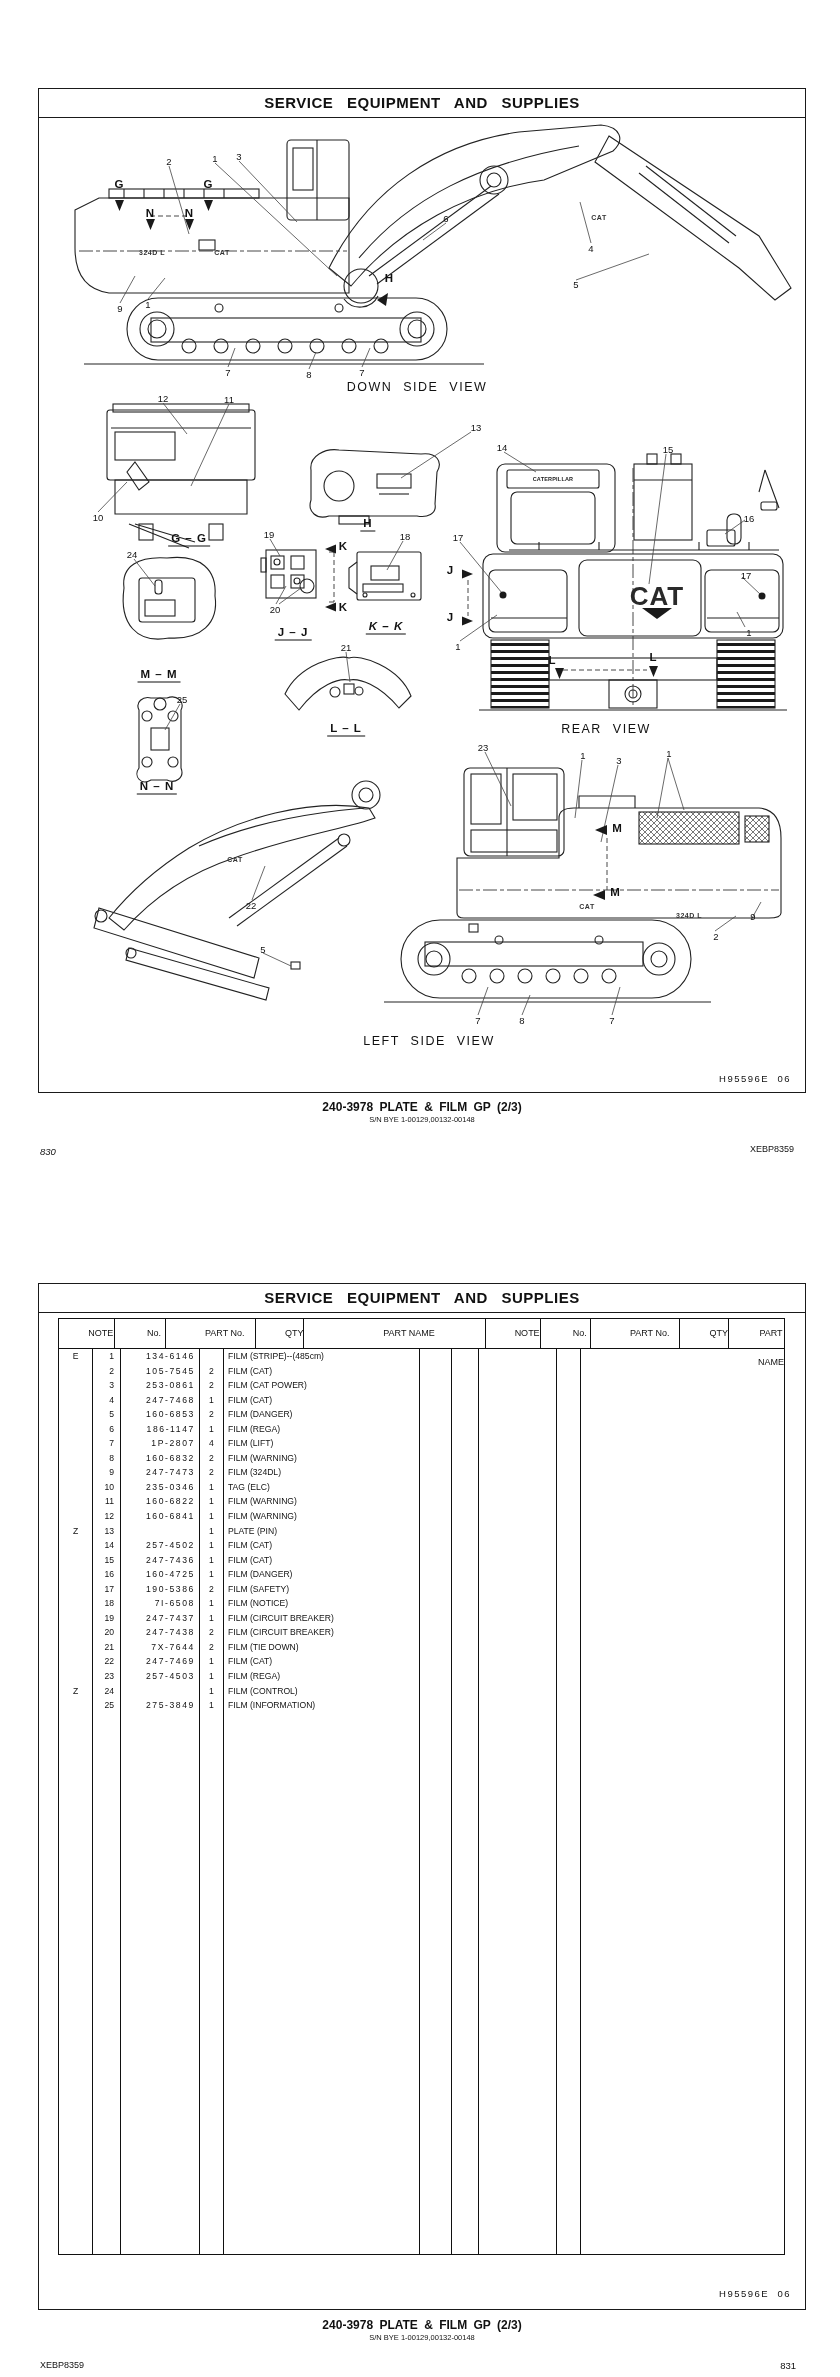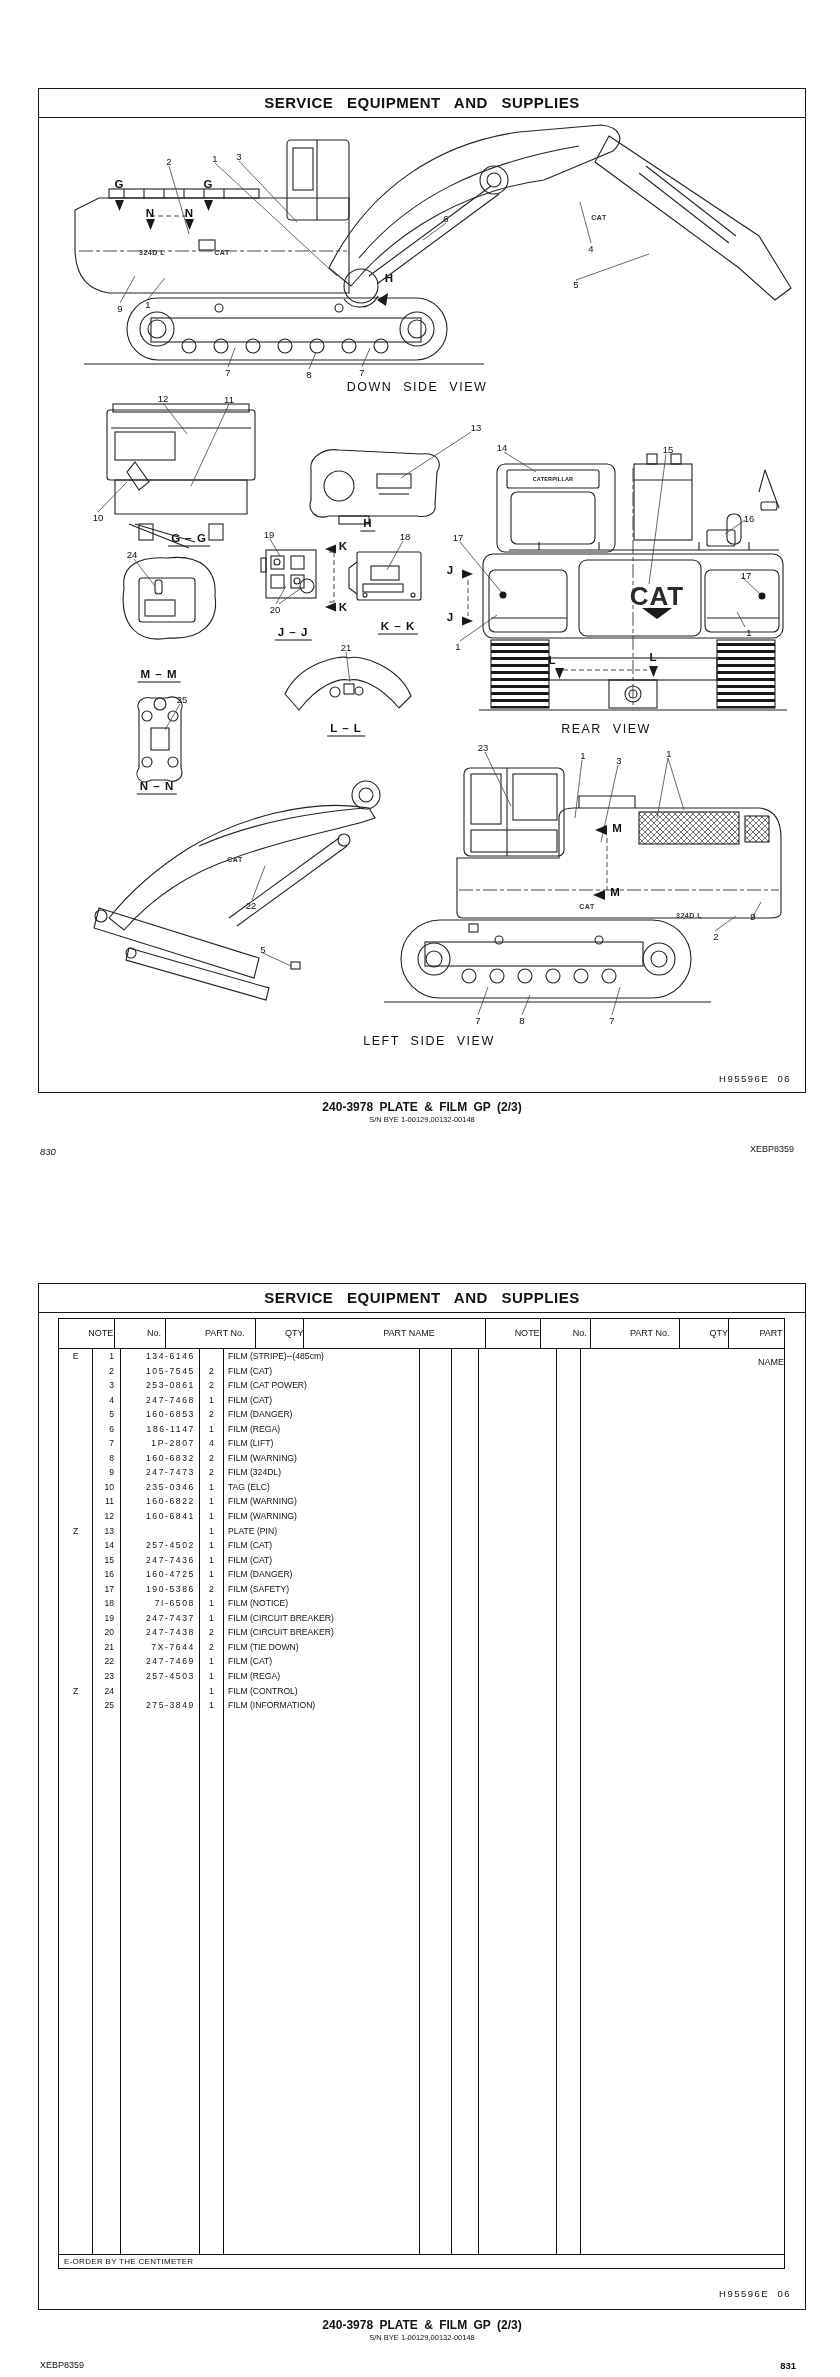--- a/index.html
+++ b/index.html
@@ -323,21 +323,21 @@
       <span class="co n" style="left: 143px; top: 581px;">25</span>
       <span class="co s" style="left: 118px; top: 669px;">N – N</span>
       <span class="co n" style="left: 437px; top: 309px;">13</span>
       <span class="co s" style="left: 329px; top: 406px;">H</span>
       <span class="co n" style="left: 230px; top: 416px;">19</span>
       <span class="co n" style="left: 236px; top: 491px;">20</span>
       <span class="co s" style="left: 254px; top: 515px;">J – J</span>
       <span class="co g" style="left: 304px; top: 428px;">K</span>
       <span class="co g" style="left: 304px; top: 489px;">K</span>
       <span class="co n" style="left: 366px; top: 418px;">18</span>
-      <span class="co s" style="left: 359px; top: 509px;">K – K</span>
+      <span class="co s" style="left: 347px; top: 509px; font-style: italic;">K – K</span>
       <span class="co n" style="left: 307px; top: 529px;">21</span>
       <span class="co s" style="left: 307px; top: 611px;">L – L</span>
       <span class="co n" style="left: 463px; top: 329px;">14</span>
       <span class="co n" style="left: 629px; top: 331px;">15</span>
       <span class="co n" style="left: 710px; top: 400px;">16</span>
       <span class="co n" style="left: 419px; top: 419px;">17</span>
       <span class="co n" style="left: 707px; top: 457px;">17</span>
       <span class="co g" style="left: 411px; top: 452px;">J</span>
       <span class="co g" style="left: 411px; top: 499px;">J</span>
       <span class="co n" style="left: 419px; top: 528px;">1</span>
@@ -654,22 +654,21 @@
             <div class="tcell"></div>
             <div class="tcell"></div>
             <div class="tcell"></div>
             <div class="tcell"></div>
             <div class="tcell"></div>
             <div class="tcell"></div>
             <div class="tcell"></div>
             <div class="tcell"></div>
           </div>
         </div>
-      <div class="tnote">E-ORDER BY THE CENTIMETER</div>
     </div>
     <div class="plate-code">H95596E  06</div>
   </div>
 </div>
 
 <div class="doc-title" style="top:2318px;">240-3978  PLATE &amp; FILM GP (2/3)</div>
 <div class="doc-sub" style="top:2333px;">S/N BYE 1-00129,00132-00148</div>
 <div class="corner" style="left:40px;top:2360px;font-size:9px;">XEBP8359</div>
-<div class="corner" style="right:44px;top:2360px;font-weight:bold;">831</div>
+<div class="corner" style="right:44px;top:2360px;">831</div>
 
 </body></html>

